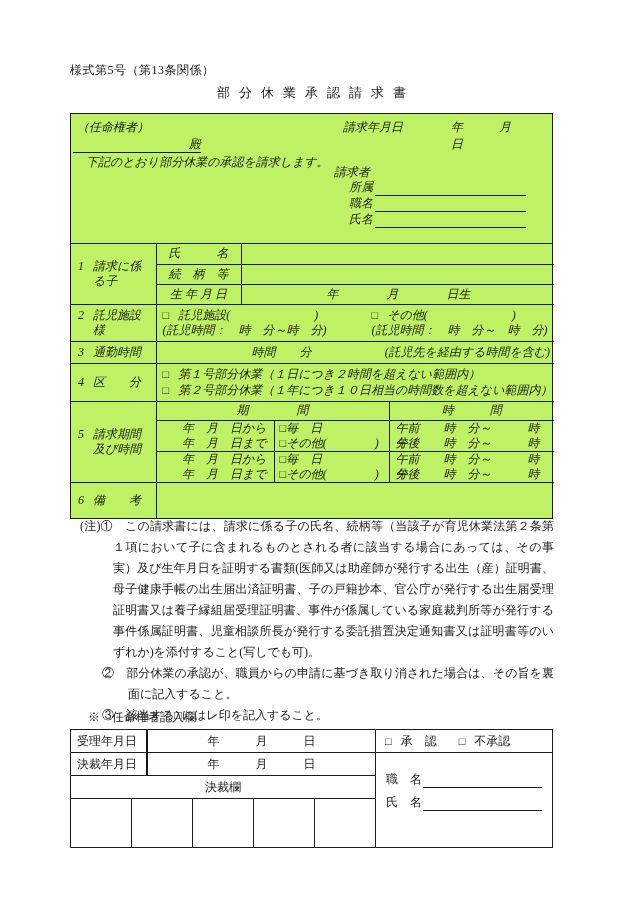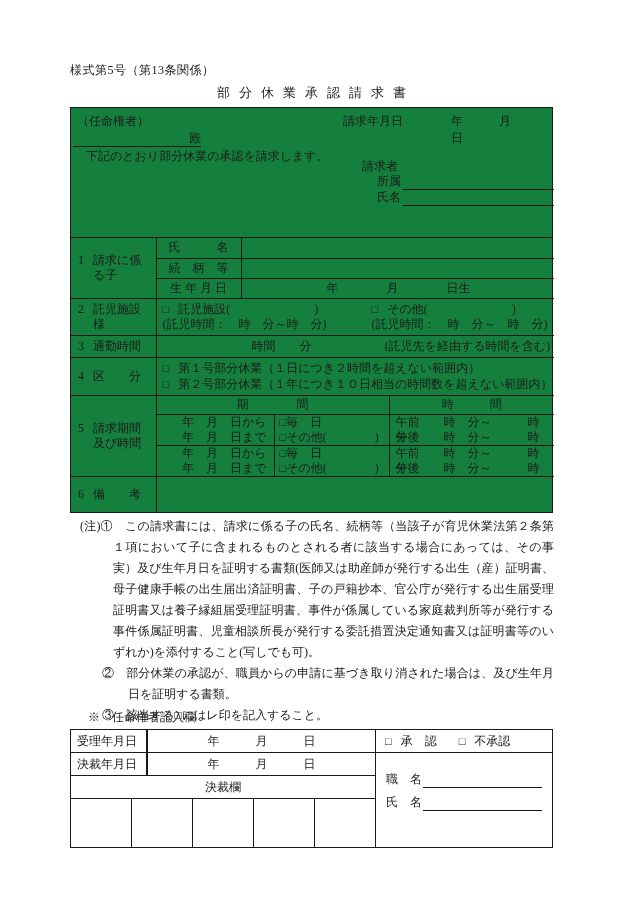--- a/index.html
+++ b/index.html
@@ -7,30 +7,30 @@
     width:630px;height:903px;background:#ffffff;position:relative;
     font-family:"Liberation Serif","DejaVu Serif",serif;
     color:#1a1a1a;font-size:12px;
   }
   .abs{position:absolute;}
   
   #form-number{left:70px;top:62px;letter-spacing:.5px;}
   #doc-title{left:70px;top:84px;width:483px;text-align:center;
              font-size:13px;letter-spacing:9px;text-indent:9px;}
   
-  #main-box{left:70px;top:107px;width:481px;border:1px solid #1a1a1a;background:#15803d;}
+  #main-box{left:70px;top:113px;width:481px;border:1px solid #1a1a1a;background:#bef264;font-style:italic;}
   #top-section{position:relative;height:129px;border-bottom:1px solid #1a1a1a;}
   #ts-line1{position:absolute;left:0;top:5px;width:100%;height:16px;}
   #appointer{position:absolute;left:6px;top:0;}
   #request-date-label{position:absolute;left:272px;top:0;}
   #request-date-units{position:absolute;left:380px;top:0;}
   #dono-line{position:absolute;left:2px;top:22px;width:128px;
              border-bottom:1px solid #1a1a1a;text-align:right;height:16px;}
   #intro{position:absolute;left:15px;top:40px;}
-  #req-block{position:absolute;left:263px;top:50px;width:192px;margin-left:28px;}
+  #req-block{position:absolute;left:263px;top:50px;width:192px;}
   #req-label{height:16px;}
   .req-row{display:flex;height:16px;align-items:flex-end;text-align:center;}
   .req-row .rlab{margin-left:15px;flex:0 0 auto;}
   .req-row .rline{flex:1;border-bottom:1px solid #1a1a1a;height:14px;margin-left:2px;}
   
   #main-table{border-collapse:collapse;border-style:hidden;table-layout:fixed;width:481px;}
   #main-table td{border:1px solid #1a1a1a;padding:0;vertical-align:middle;
                  font-size:12px;line-height:15px;overflow:hidden;}
   .c-label .lblflex{display:flex;padding:0 3px 0 7px;}
   .c-label .no{flex:0 0 8px;}
@@ -100,20 +100,24 @@
     </div>
     <div id="intro">下記のとおり部分休業の承認を請求します。</div>
 
     <div id="req-block">
       <div id="req-label">請求者</div>
       <div class="req-row">
         <span class="rlab">所属</span>
         <span class="rline"></span>
       </div>
       <div class="req-row">
+        <span class="rlab">職名</span>
+        <span class="rline"></span>
+      </div>
+      <div class="req-row">
         <span class="rlab">氏名</span>
         <span class="rline"></span>
       </div>
     </div>
   </div>
 
   <table id="main-table">
     <colgroup>
         <col style="width:85px">
         <col style="width:85px">
@@ -241,21 +245,21 @@
             </div>
       </td>
       <td colspan="4" class="pad-l"></td>
     </tr>
   </tbody>
     </table>
 </div>
 
 <div class="abs" id="notes">
   <div class="note note-1"><span>(注)①</span>　<span>この請求書には、請求に係る子の氏名、続柄等（当該子が育児休業法第２条第１項において子に含まれるものとされる者に該当する場合にあっては、その事実）及び生年月日を証明する書類(医師又は助産師が発行する出生（産）証明書、母子健康手帳の出生届出済証明書、子の戸籍抄本、官公庁が発行する出生届受理証明書又は養子縁組届受理証明書、事件が係属している家庭裁判所等が発行する事件係属証明書、児童相談所長が発行する委託措置決定通知書又は証明書等のいずれか)を添付すること(写しでも可)。</span></div>
-  <div class="note note-2"><span>②</span>　<span>部分休業の承認が、職員からの申請に基づき取り消された場合は、及び生年月日を証明する書類。</span></div>
+  <div class="note note-2"><span>②</span>　<span>部分休業の承認が、職員からの申請に基づき取り消された場合は、その旨を裏面に記入すること。</span></div>
   <div class="note note-3"><span>③</span>　<span>該当する□にはレ印を記入すること。</span></div>
 </div>
 
 <div class="abs" id="admin-label">※　任命権者記入欄</div>
 
 <div class="abs" id="bottom-box">
   <div id="bb-left">
     <div class="bb-row">
       <div class="bb-datelabel">受理年月日</div>
       <div class="bb-dateval">年　　　月　　　日</div>

